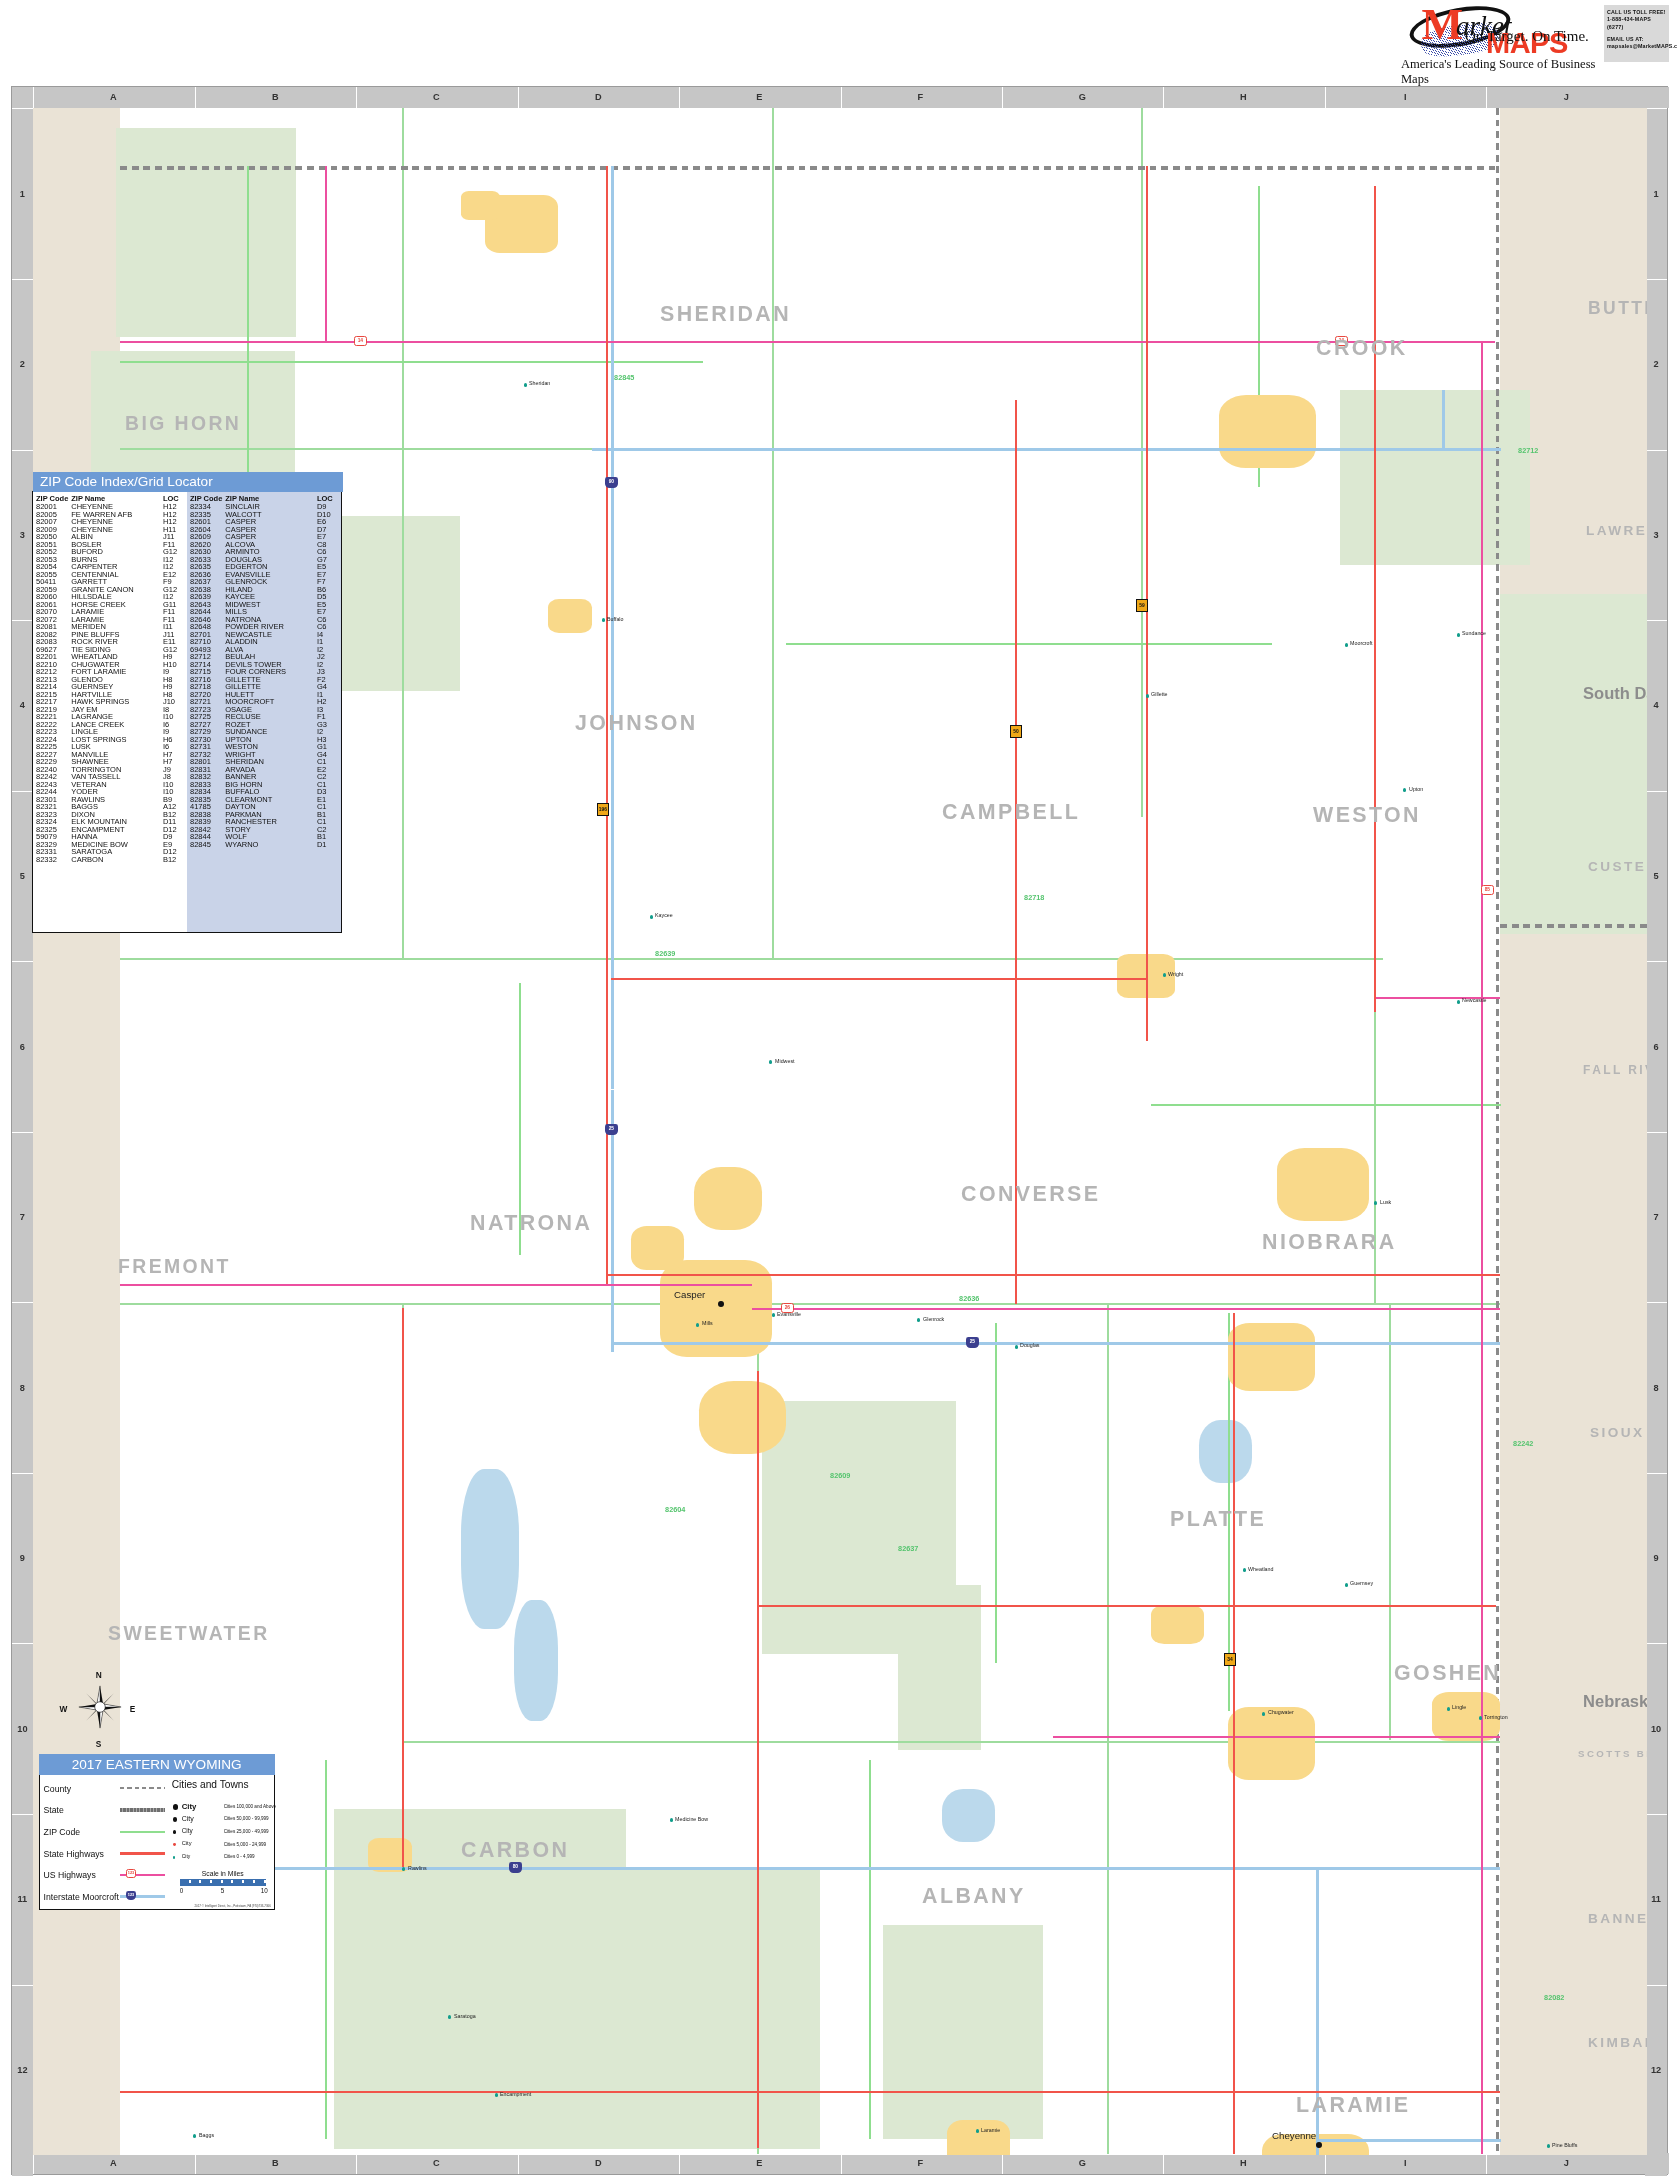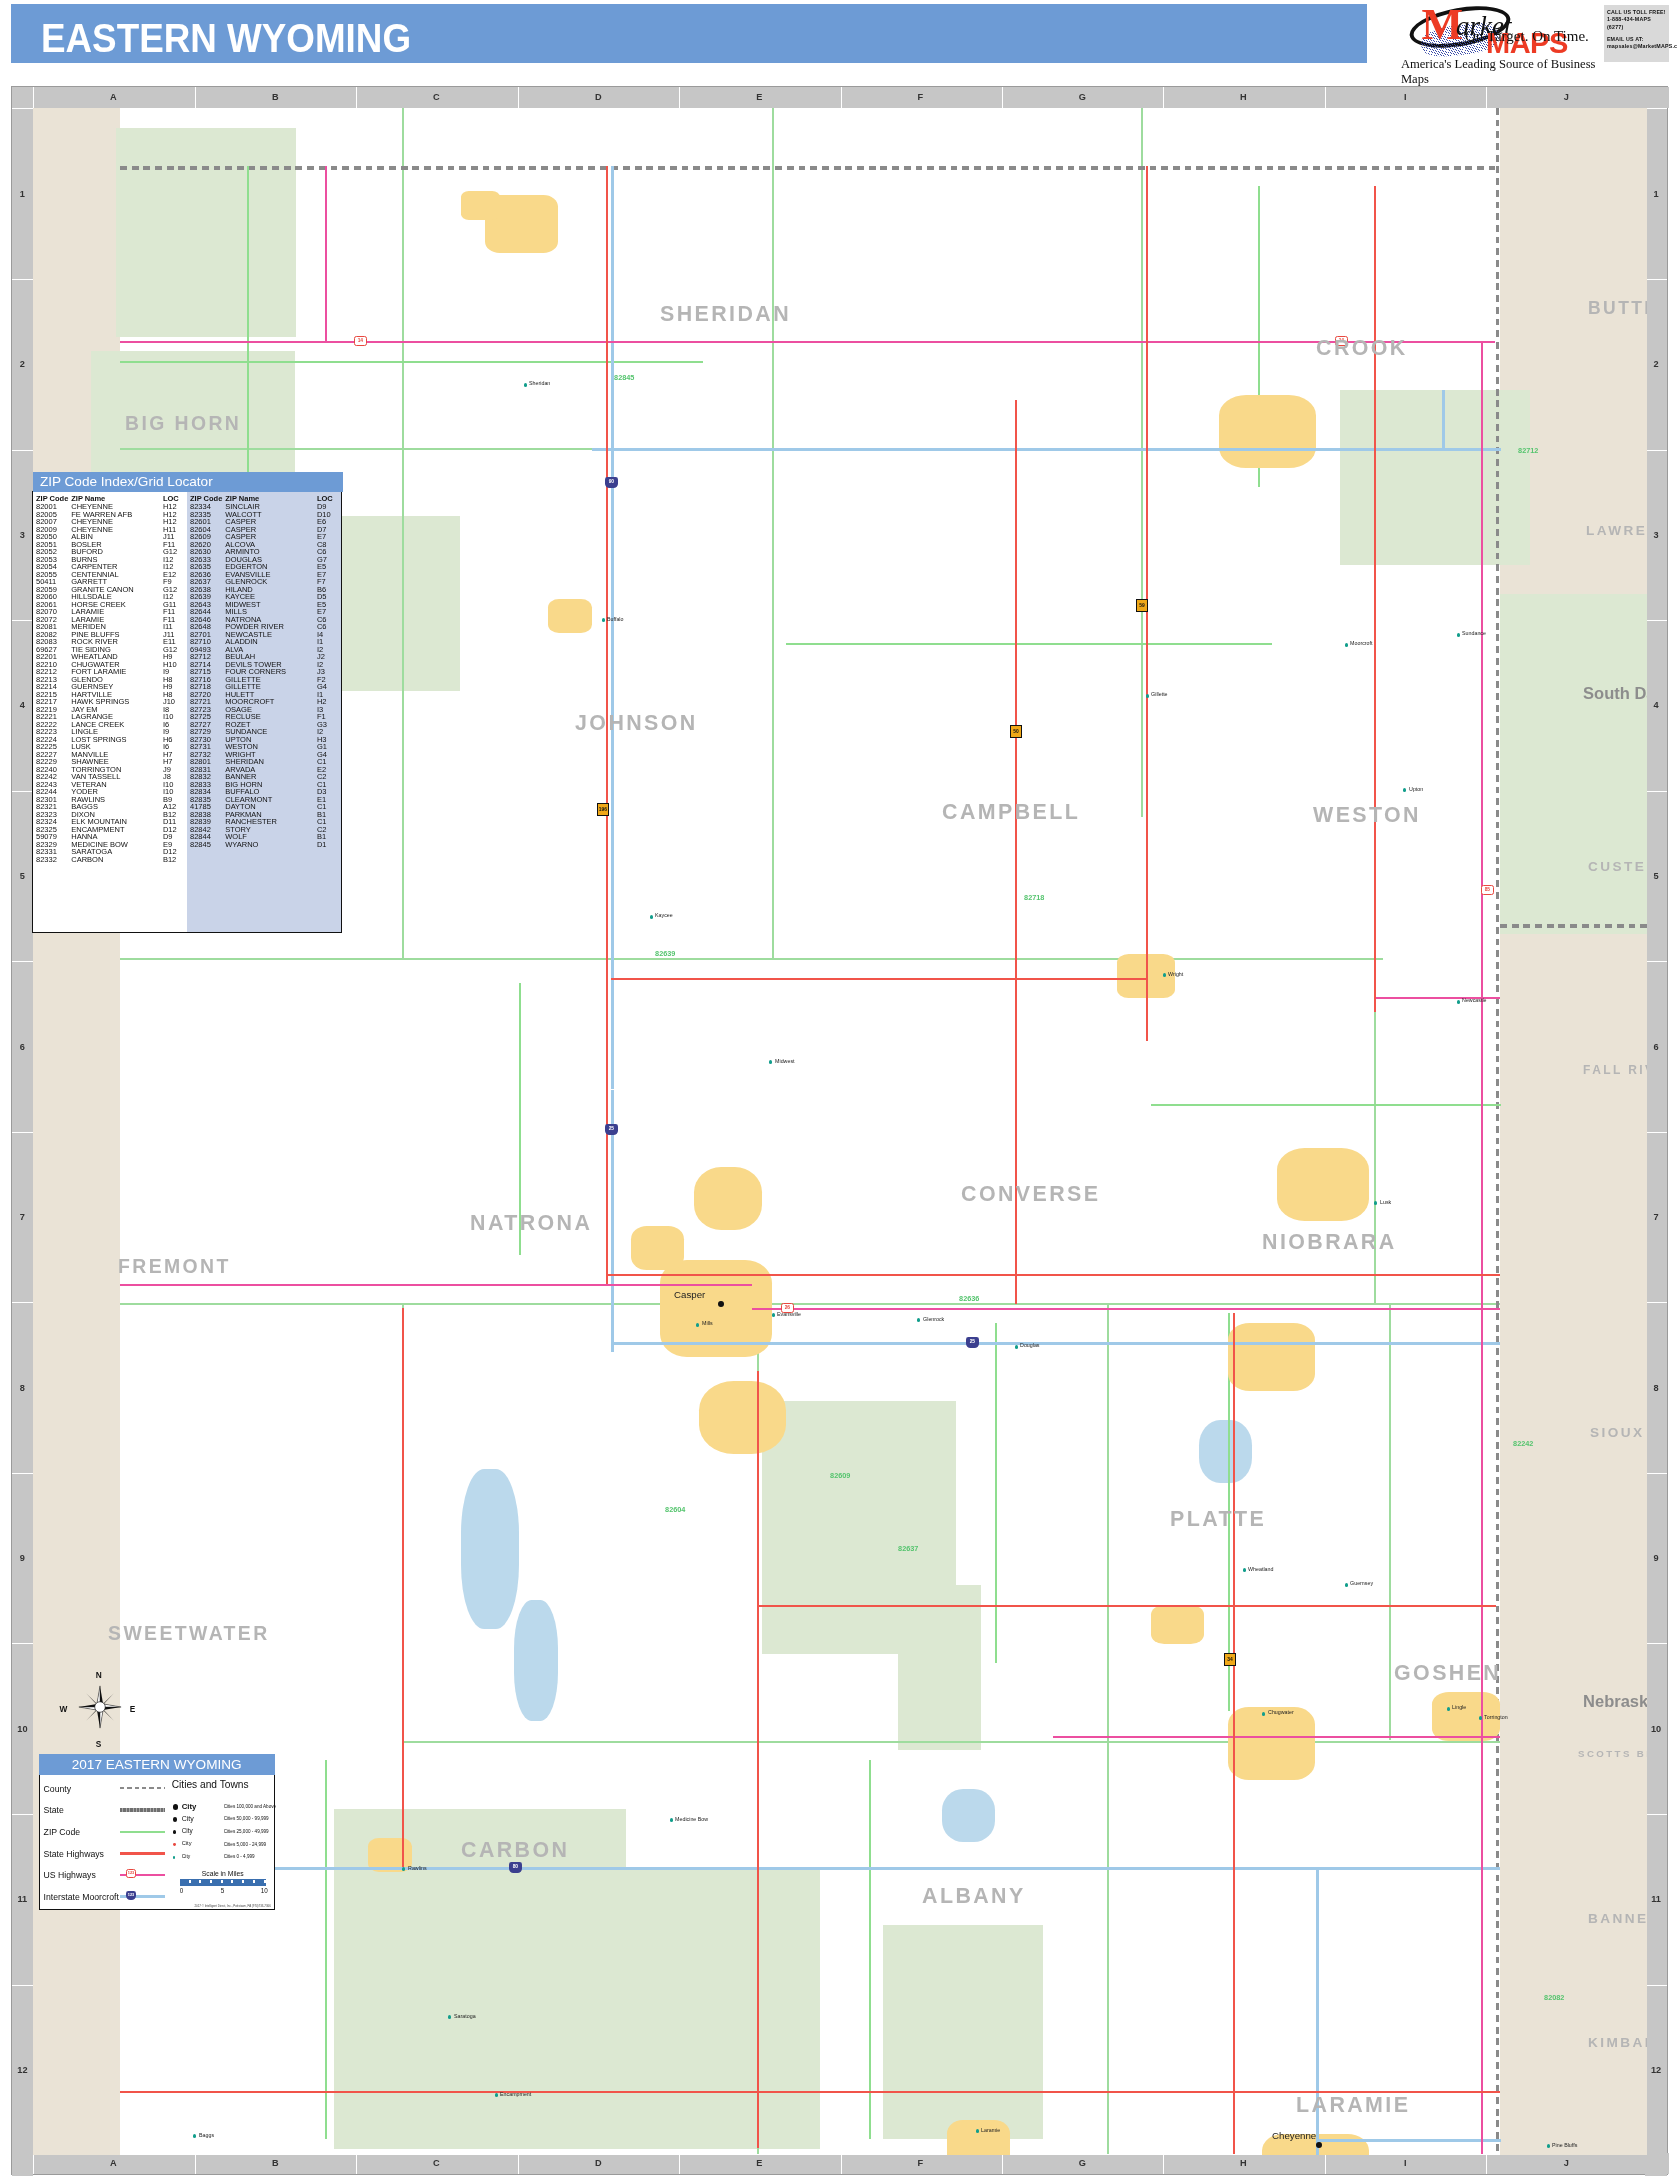--- a/index.html
+++ b/index.html
@@ -186,23 +186,20 @@
     background:repeating-linear-gradient(90deg,#3A6FAF 0 8.6px,#fff 8.6px 10.7px);
     border-top:0.5px solid #3A6FAF; border-bottom:0.5px solid #3A6FAF; }
   #scale-bar2 { margin-top:0; height:1.9px; width:86px; background:#3A6FAF; }
   .sc-num { position:absolute; top:16.5px; font-size:6.3px; color:#111; }
   #copyright { position:absolute; right:2.9px; bottom:1.9px; font-size:2.9px; color:#444; }
 </style>
 </head>
 <body>
 
 <div id="header">
-  <div id="title-bar">
-    <div id="title-text">EASTERN WYOMING</div>
-  </div>
 
   <div id="logo">
     <div id="logo-swoosh"></div>
     <div id="logo-scribble"></div>
     <div id="logo-M">M</div>
     <div id="logo-market">arket</div>
     <div id="logo-maps">MAPS</div>
     <div id="logo-tagline">On Target.  On Time.</div>
     <div id="logo-subtag">America's Leading Source of Business Maps</div>
   </div>

